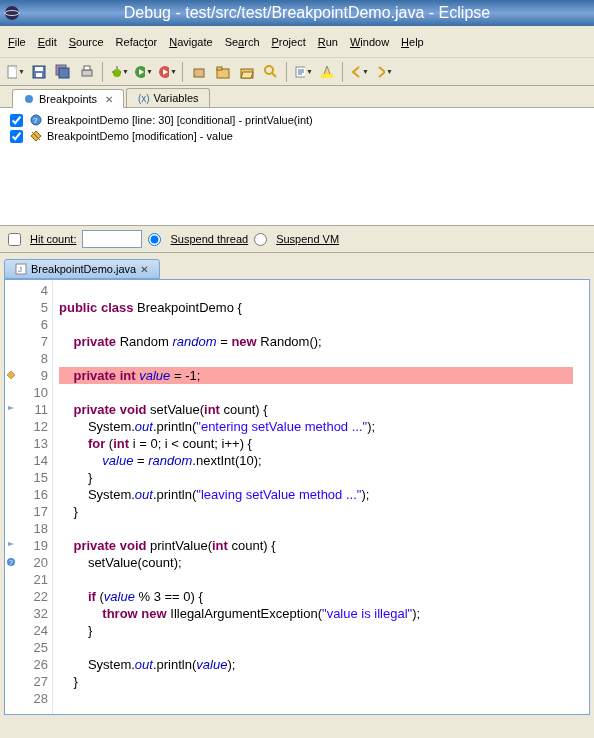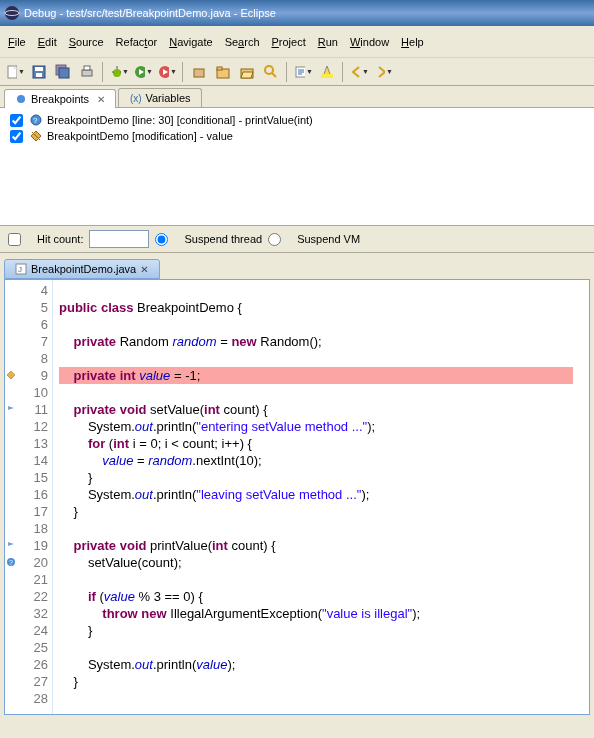--- a/index.html
+++ b/index.html
@@ -1,51 +1,51 @@
 <!DOCTYPE html>
 <html><head>
 <meta charset="utf-8">
 <style>
 * { box-sizing: border-box; margin: 0; padding: 0; font-family: Tahoma, Arial, sans-serif; }
 body { width: 594px; height: 738px; background: #ece9d8; font-size: 11px; overflow: hidden; }
 
 
 .titlebar { height: 26px; background: linear-gradient(to bottom, #3a6ea5 0%, #7ba4d9 50%, #3a6ea5 100%); color: #fff; display: flex; align-items: center; padding: 0 4px; }
 .titlebar .icon { width: 16px; height: 16px; margin-right: 4px; }
-.titlebar .title { font-size: 11px; flex: 1; }
+.titlebar .title { font-size: 16px; flex: 1; text-align: center; }
 
 
 .menubar { height: 32px; background: #ece9d8; display: flex; align-items: center; padding: 0 2px; border-bottom: 1px solid #d6d3ce; }
 .menubar .menu { padding: 2px 6px; cursor: pointer; }
 .menubar .menu u { text-decoration: underline; }
 
 
 .toolbar { height: 28px; background: #ece9d8; display: flex; align-items: center; padding: 2px 4px; border-bottom: 1px solid #aca899; gap: 2px; }
 .tbtn { width: 22px; height: 22px; display: flex; align-items: center; justify-content: center; cursor: pointer; border: 1px solid transparent; }
 .tsep { width: 2px; height: 20px; border-left: 1px solid #aca899; margin: 0 2px; }
 .dropdown-arrow { font-size: 7px; margin-left: 1px; color: #333; }
 
 
-.tabs { height: 22px; background: #ece9d8; display: flex; align-items: flex-end; padding: 0 4px; border-bottom: 1px solid #aca899; }
+.tabs { height: 22px; background: #ece9d8; display: flex; align-items: flex-end; padding: 0 12px; border-bottom: 1px solid #aca899; }
 .tab { padding: 3px 10px; border: 1px solid #aca899; border-bottom: none; background: #ece9d8; margin-right: 2px; cursor: pointer; display: flex; align-items: center; gap: 4px; border-radius: 3px 3px 0 0; font-size: 11px; }
 .tab.active { background: #fff; position: relative; top: 1px; }
 .tab .close { font-size: 10px; color: #666; margin-left: 4px; }
 .tab-icon { width: 12px; height: 12px; }
 
 
 .bp-panel { background: #fff; height: 118px; padding: 4px; border-bottom: 1px solid #aca899; overflow: auto; }
 .bp-item { display: flex; align-items: center; padding: 1px 6px; gap: 4px; font-size: 11px; }
 .bp-item input[type=checkbox] { margin-right: 2px; }
 .bp-icon { width: 14px; height: 14px; }
 
 
 .options { background: #ece9d8; padding: 4px 8px; display: flex; flex-direction: column; gap: 4px; border-bottom: 1px solid #aca899; }
 .opt-row { display: flex; align-items: center; gap: 6px; }
 .opt-row input[type=text] { width: 60px; border: 1px solid #7f9db9; height: 18px; padding: 0 2px; }
-.opt-row label { display: flex; align-items: center; gap: 16px; }
+.opt-row label { display: flex; align-items: center; gap: 9px; text-decoration: underline; }
 
 
 .editor-area { background: #ece9d8; padding: 4px; }
 .editor-tabs { height: 22px; display: flex; align-items: flex-end; }
 .etab { padding: 3px 10px; border: 1px solid #7ba4d9; background: linear-gradient(to bottom,#cde0f4,#a8c8eb); border-radius: 3px 3px 0 0; display: flex; align-items: center; gap: 4px; cursor: pointer; font-size: 11px; }
 .etab .close { font-size: 10px; color: #444; }
 .editor { background: #fff; border: 1px solid #7ba4d9; height: 436px; display: flex; font-family: "Courier New", monospace; font-size: 13px; }
 .gutter { width: 36px; background: #fff; border-right: 1px solid #d6e6f7; text-align: right; padding: 2px 4px 0 0; color: #787878; position: relative; }
 .marker-col { width: 12px; background: #fff; position: relative; }
 .gutter .ln { height: 17px; line-height: 17px; }

